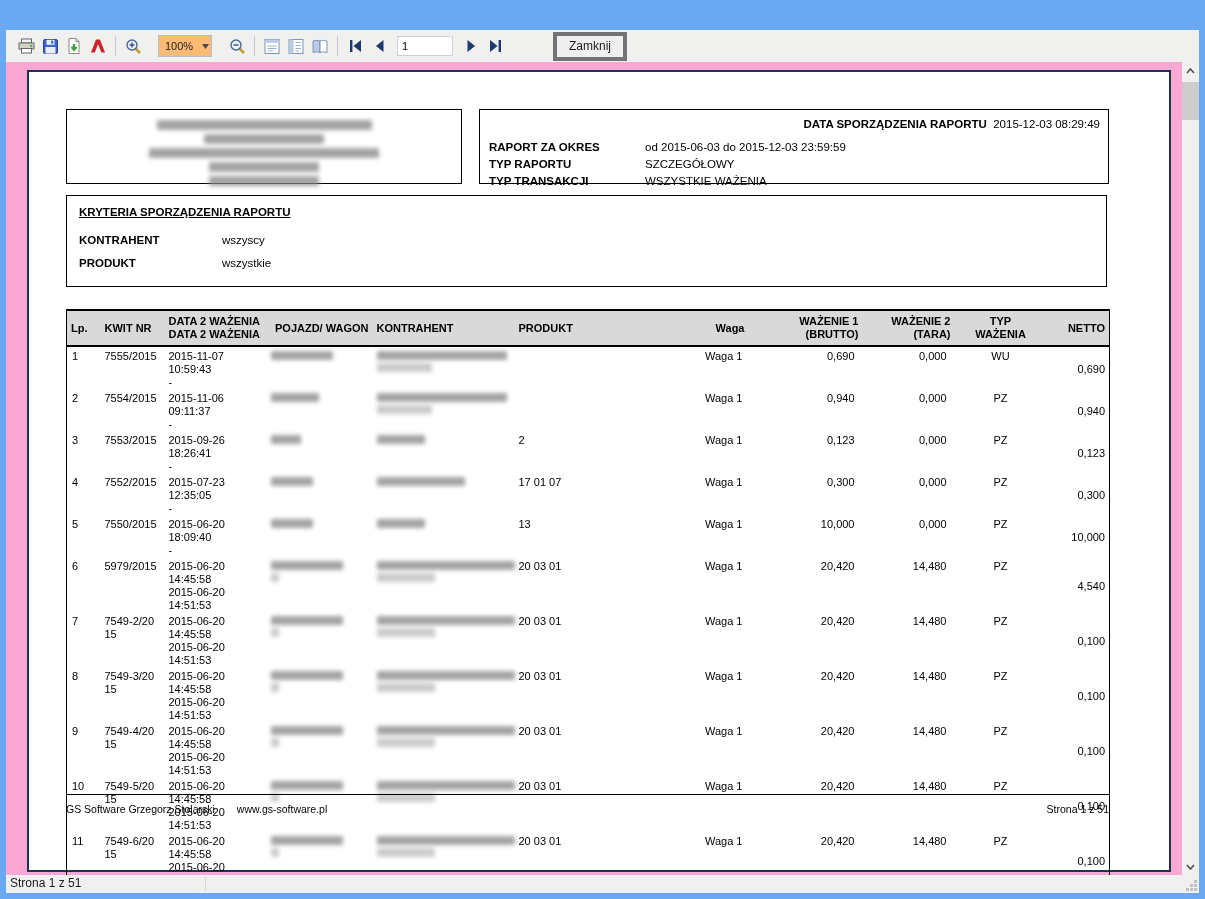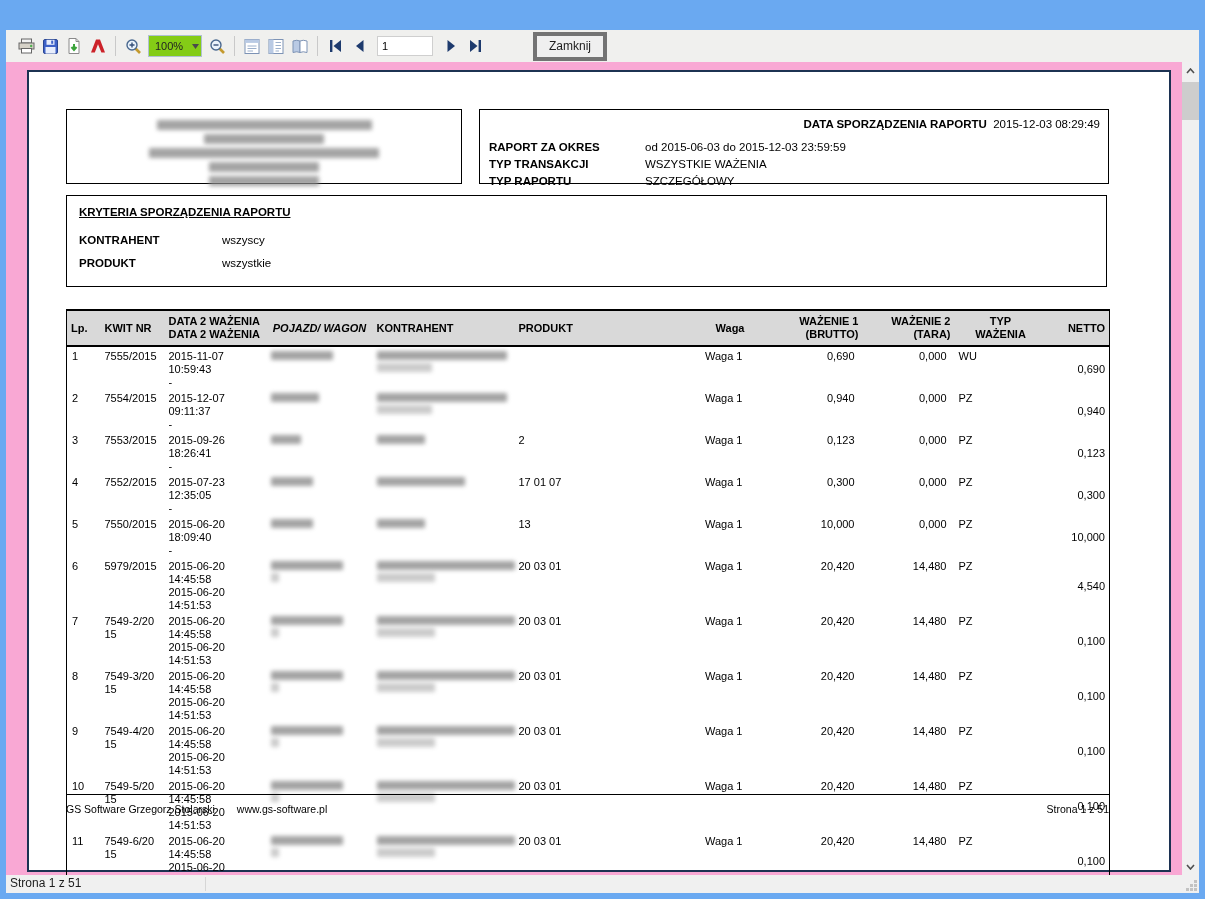--- a/index.html
+++ b/index.html
@@ -15,22 +15,22 @@
   .win-controls{position:absolute;right:0;top:0;height:30px;display:flex;}
   .win-btn{width:30px;height:29px;display:flex;align-items:center;justify-content:center;}
   .win-btn.close{width:46px;background:#cc4a45;}
   .glyph-min{width:10px;height:0;border-bottom:2px solid #1d2026;margin-top:6px;}
   .glyph-max{width:10px;height:8px;border:1px solid #1d2026;border-top:2px solid #1d2026;background:transparent;}
   
   .toolbar{position:absolute;top:30px;left:6px;right:6px;height:32px;background:#f0f0ee;
     display:flex;align-items:center;padding-left:8px;box-sizing:border-box;}
   .tool{width:24px;height:24px;display:flex;align-items:center;justify-content:center;border-radius:2px;}
   .tsep{width:1px;height:20px;background:#c9c9c9;margin:0 5px;}
-  .combo{width:52px;height:20px;background:#84cc16;border:1px solid #afc0d2;display:flex;align-items:center;
-    font-size:11px;color:#222;margin:0 3px;}
+  .combo{width:52px;height:20px;background:#fdba74;border:1px solid #afc0d2;display:flex;align-items:center;
+    font-size:11px;color:#222;margin:0 13px;}
   .combo .val{flex:1;text-align:center;}
   .combo .dd{width:12px;height:100%;display:flex;align-items:center;justify-content:center;}
   .page-input{width:46px;height:18px;border:1px solid #cfcfcf;background:#fff;font-size:11px;
     padding:0 4px;margin:0 6px;font-family:inherit;}
   .btn-close-preview{margin-left:46px;width:66px;height:21px;background:#efefef;border:4px solid #737373;
     font-size:12px;color:#1d1d1d;display:flex;align-items:center;justify-content:center;}
   
   .preview{position:absolute;top:62px;left:6px;right:6px;bottom:24px;background:#f9a8d4;overflow:hidden;}
   .vscroll{position:absolute;top:0;right:0;bottom:0;width:17px;background:#f0f0f0;}
   .vscroll .sbtn{position:absolute;left:0;width:17px;height:17px;display:flex;align-items:center;justify-content:center;}
@@ -55,21 +55,21 @@
   
   .report-table{position:absolute;left:37px;top:237px;}
   table{border-collapse:collapse;table-layout:fixed;width:1043px;font-size:11px;border:1px solid #000;}
   thead th{background:#d9d9d9;border-top:2px solid #000;border-bottom:2px solid #000;
     font-weight:bold;padding:4px 4px;line-height:13px;vertical-align:middle;}
   tbody td{vertical-align:top;padding:3px 4px 0 4px;height:24px;line-height:13px;box-sizing:content-box;}
   .c-lp{padding-left:5px;}
   .c-kwit{word-break:break-all;padding-right:6px;}
   .c-waga{text-align:right;padding-right:6px;}
   .c-num{text-align:right;padding-right:8px;}
-  .c-typ{text-align:left;}
+  .c-typ{text-align:center;}
   .c-netto{text-align:right;vertical-align:middle;padding-right:4px;}
   
   .redact{height:9px;background:#8d8d8d;border-radius:1px;filter:blur(2px);opacity:.8;margin:1px 0 3px 0;}
   .redact.faint{opacity:.45;}
   .c-line{height:10px;margin:4px auto;}
   
   .page-footer{position:absolute;left:37px;top:722px;width:1043px;border-top:1px solid #000;
     font-size:10.5px;padding-top:8px;display:flex;}
   .page-footer .site{margin-left:22px;}
   .page-footer .pf-right{margin-left:auto;}
@@ -202,26 +202,26 @@
         <div class="gen-line">
           <b>DATA SPORZĄDZENIA RAPORTU</b>&nbsp;
           <span>2015-12-03 08:29:49</span>
         </div>
         <div class="info-rows">
           <div class="info-row">
             <span class="lbl">RAPORT ZA OKRES</span>
             <span>od 2015-06-03 do 2015-12-03 23:59:59</span>
           </div>
           <div class="info-row">
+            <span class="lbl">TYP RAPORTU</span>
+            <span>SZCZEGÓŁOWY</span>
+          </div>
+          <div class="info-row">
             <span class="lbl">TYP TRANSAKCJI</span>
             <span>WSZYSTKIE WAŻENIA</span>
-          </div>
-          <div class="info-row">
-            <span class="lbl">TYP RAPORTU</span>
-            <span>SZCZEGÓŁOWY</span>
           </div>
         </div>
       </div>
 
       <div class="box box-criteria">
         <div class="crit-title">KRYTERIA SPORZĄDZENIA RAPORTU</div>
         <div class="crit-rows">
           <div class="crit-row">
             <span class="lbl">KONTRAHENT</span>
             <span>wszyscy</span>
@@ -253,21 +253,21 @@
                 <th style="text-align: left;">
                   <div>Lp.</div>
                 </th>
                 <th style="text-align: left;">
                   <div>KWIT NR</div>
                 </th>
                 <th style="text-align: left;">
                   <div>DATA 2 WAŻENIA</div>
                   <div>DATA 2 WAŻENIA</div>
                 </th>
-                <th style="text-align: center; font-style: italic;">
+                <th style="text-align: right;">
                   <div>POJAZD/ WAGON</div>
                 </th>
                 <th style="text-align: left;">
                   <div>KONTRAHENT</div>
                 </th>
                 <th style="text-align: left;">
                   <div>PRODUKT</div>
                 </th>
                 <th style="text-align: right;">
                   <div>Waga</div>
@@ -308,21 +308,21 @@
                 <td class="c-waga">Waga 1</td>
                 <td class="c-num">0,690</td>
                 <td class="c-num">0,000</td>
                 <td class="c-typ">WU</td>
                 <td class="c-netto">0,690</td>
               </tr>
               <tr>
                 <td class="c-lp">2</td>
                 <td class="c-kwit">7554/2015</td>
                 <td class="c-date">
-                  <div>2015-12-07 09:11:37</div>
+                  <div>2015-11-06 09:11:37</div>
                   <div>-</div>
                 </td>
                 <td class="c-pojazd">
                   <div class="redact" style="width: 48px;"></div>
                 </td>
                 <td class="c-kontr">
                   <div class="redact" style="width: 130px;"></div>
                   <div class="redact faint" style="width: 55px;"></div>
                 </td>
                 <td class="c-prod"></td>

